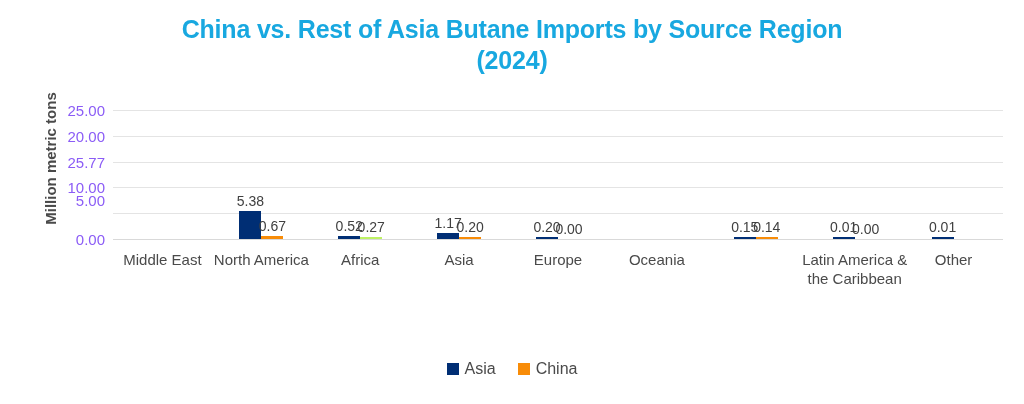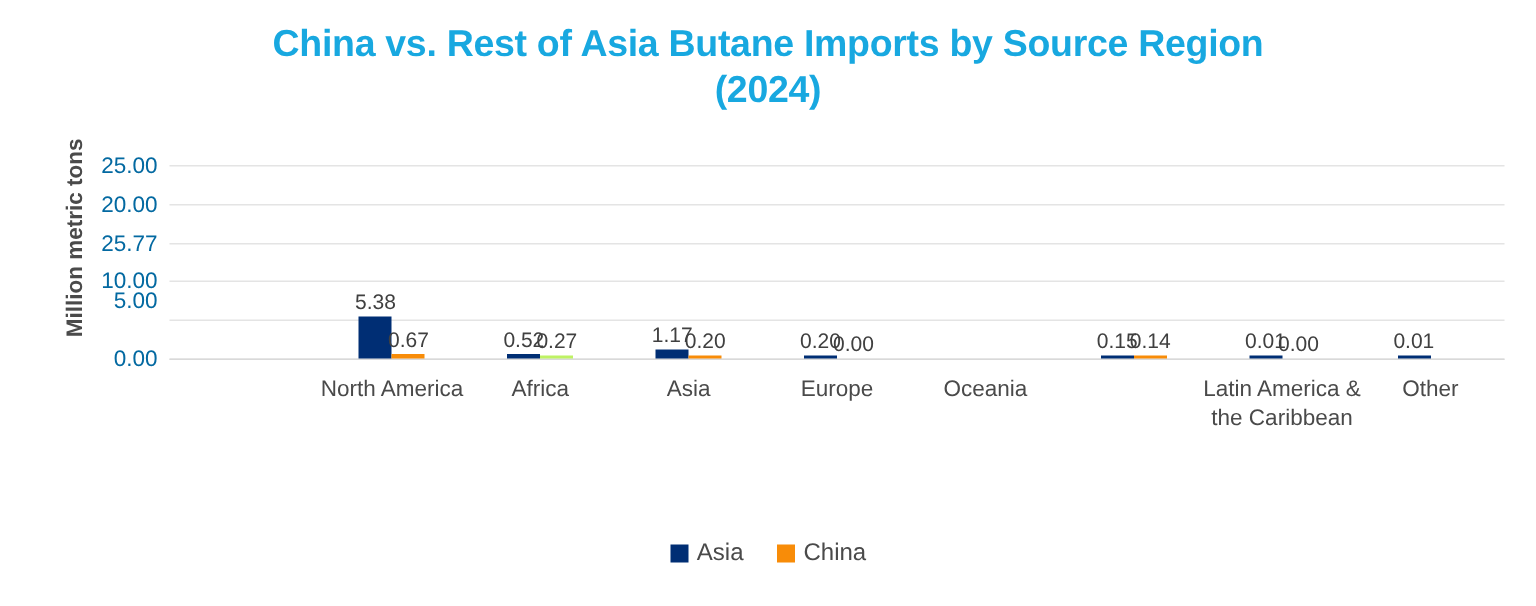--- a/index.html
+++ b/index.html
@@ -71,21 +71,21 @@
     height: 1px;
     background: #d9d9d9;
   }
 
   
   .y-tick {
     position: absolute;
     right: 0;
     width: 66px;
     text-align: right;
-    color: #0369a1;
+    color: #8b5cf6;
     font-size: 15px;
     line-height: 15px;
   }
   #y-ticks {
     position: absolute;
     left: 37px;
     top: 110px;
     width: 68px;
     height: 129px;
   }
@@ -197,20 +197,21 @@
       <div class="gridline" style="top: 25.8px;"></div>
       <div class="gridline" style="top: 51.6px;"></div>
       <div class="gridline" style="top: 77.4px;"></div>
       <div class="gridline" style="top: 103.2px;"></div>
       <div class="gridline" style="top: 129px;"></div>
     </div>
   <div id="axis-baseline"></div>
 
   <div id="categories">
       <div class="cat-col">
+        <div class="cat-label">Middle East</div>
       </div>
       <div class="cat-col">
         <div class="bars-wrap">
           <div class="bar asia" style="height: 27.7608px; background: rgb(0, 46, 116); text-align: center;">
             <span class="bar-label">5.38</span>
           </div>
           <div class="bar china" style="height: 3.4572px; background: rgb(248, 140, 8);">
             <span class="bar-label">0.67</span>
           </div>
         </div>

